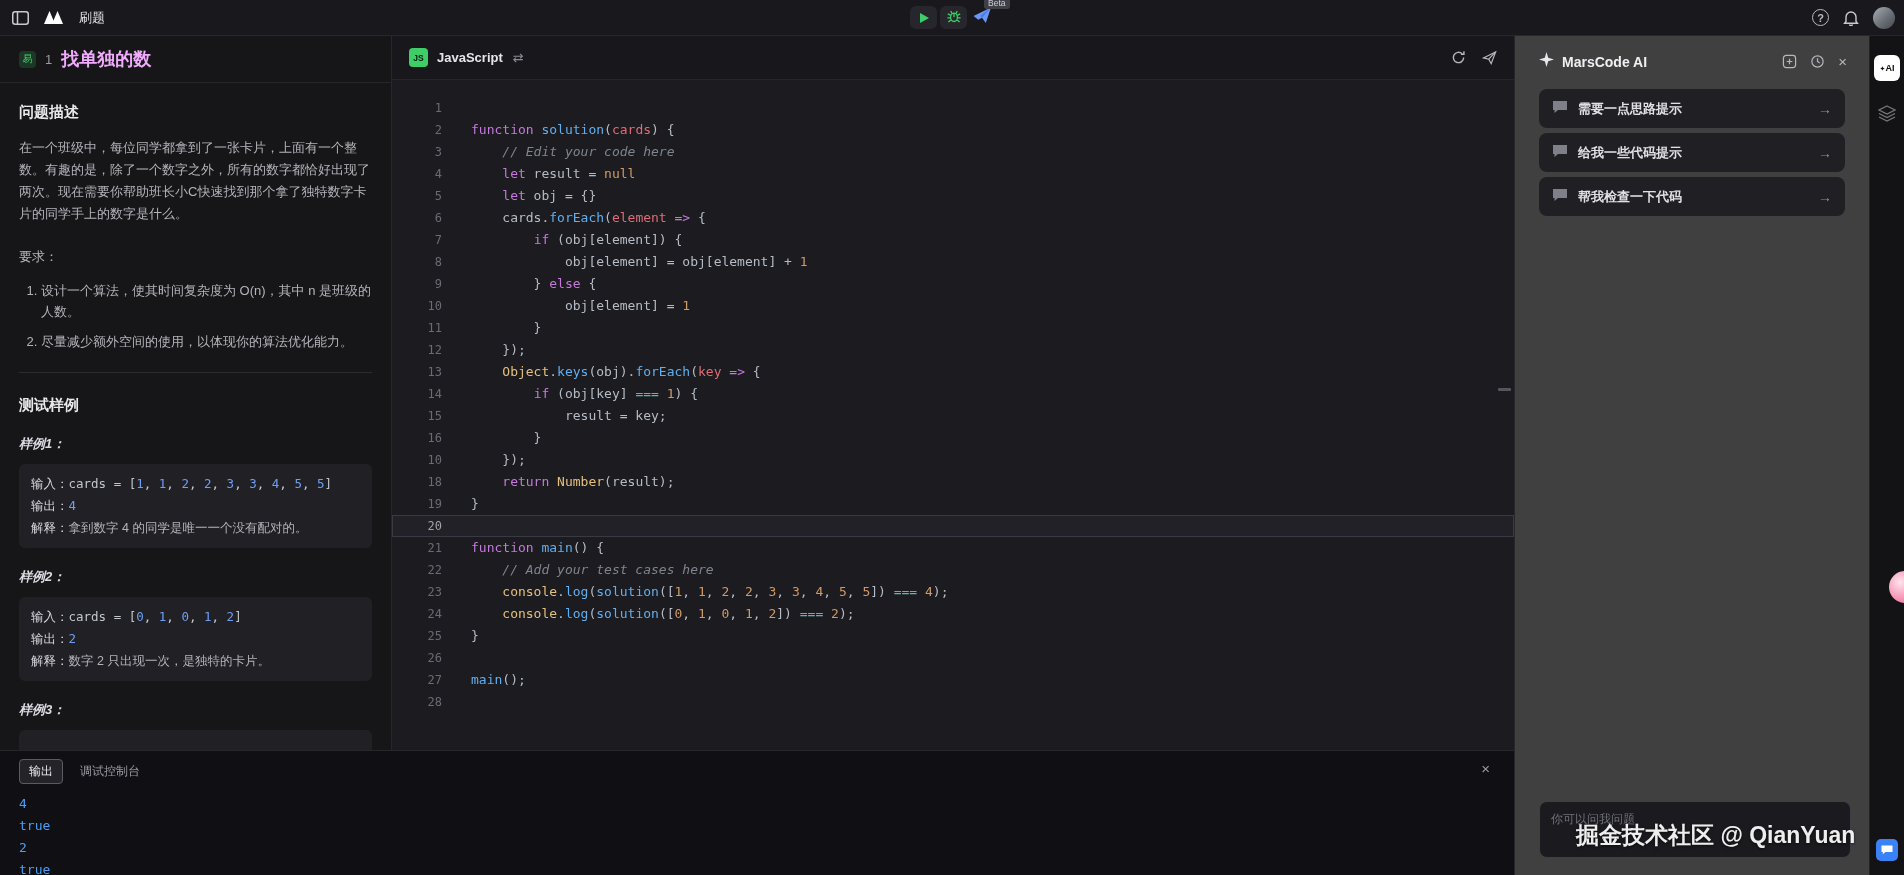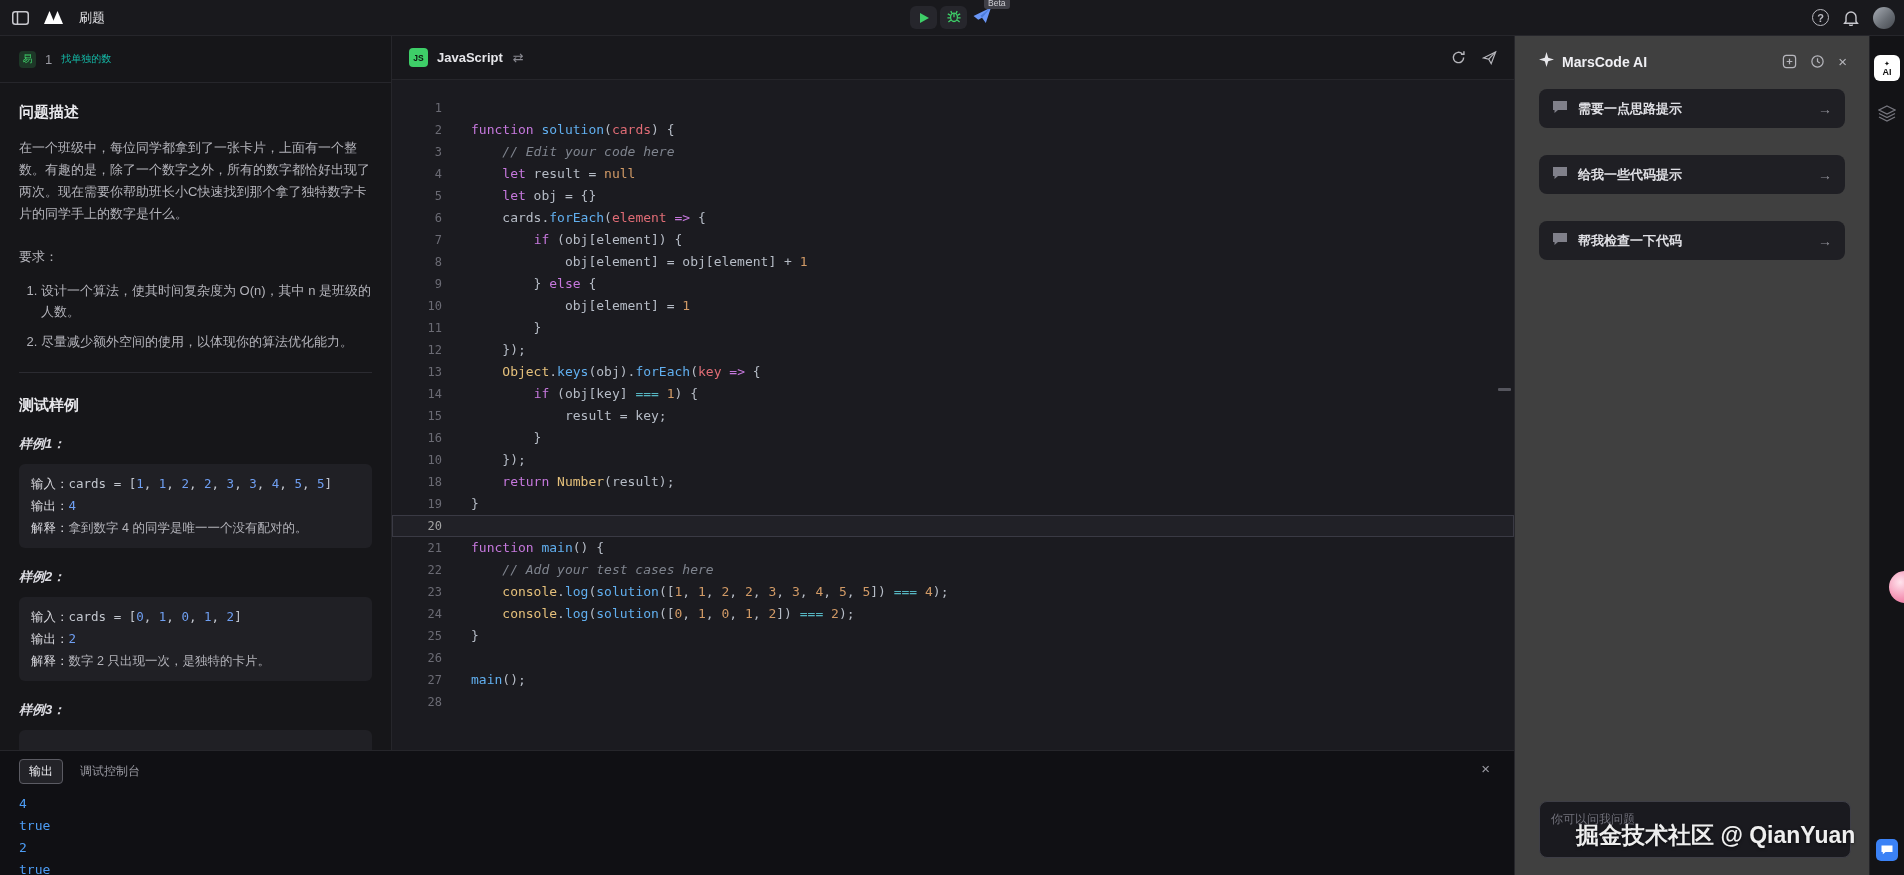--- a/index.html
+++ b/index.html
@@ -17,21 +17,21 @@
   .beta-pill{position:absolute;top:-9px;left:14px;background:#3f3f47;color:#cfcfd5;font-size:8.5px;padding:1px 4px;border-radius:3px;line-height:10px;}
   .tb-right{position:absolute;right:9px;display:flex;align-items:center;gap:14px;}
   .help-circle{width:17px;height:17px;border:1.4px solid #b9b9c0;border-radius:50%;color:#b9b9c0;font-size:11px;display:flex;align-items:center;justify-content:center;font-weight:700;cursor:pointer;}
   .avatar{width:22px;height:22px;border-radius:50%;background:linear-gradient(135deg,#a8adb5 0%,#6b7077 55%,#45494f 100%);cursor:pointer;}
 
   
   .leftpanel{position:absolute;left:0;top:36px;width:392px;height:714px;background:#161619;border-right:1px solid #26262b;overflow:hidden;}
   .lp-header{height:47px;display:flex;align-items:center;gap:9px;padding:0 19px;border-bottom:1px solid #26262b;}
   .diff-badge{min-width:17px;height:17px;border-radius:4px;background:rgba(62,206,104,.18);color:#3ece68;font-size:10px;display:flex;align-items:center;justify-content:center;padding:0 2px;}
   .prob-index{color:#9a9aa2;font-size:13px;}
-  .prob-title{color:#14b8a6;font-size:10px;font-weight:400;}
+  .prob-title{color:#f0abfc;font-size:18px;font-weight:700;}
   .lp-body{padding:20px 19px 0;}
   .h-section{font-size:15px;font-weight:700;color:#e9e9ed;}
   .desc{margin-top:15px;font-size:13px;line-height:22px;color:#b3b3ba;}
   .req-label{margin-top:23px;font-size:13px;color:#b3b3ba;}
   .req-list{margin:14px 0 0 22px;font-size:13px;line-height:21px;color:#b3b3ba;}
   .req-list li{margin-bottom:9px;}
   .divider{border:none;border-top:1px solid #2b2b31;margin:20px 0 0;}
   .h-samples{margin-top:23px;}
   .sample-label{margin-top:20px;font-size:13px;font-weight:700;font-style:italic;color:#dcdce2;}
   .sample-block{margin-top:11px;background:#202025;border-radius:6px;padding:9px 12px;font-size:12.5px;line-height:22px;}
@@ -67,30 +67,30 @@
   .bp-close{position:absolute;right:24px;top:10px;color:#9a9aa2;font-size:15px;cursor:pointer;line-height:15px;}
   .console-out{padding:9px 0 0 19px;font-family:"DejaVu Sans Mono",monospace;font-size:13px;line-height:22px;color:#4d9df5;}
 
   
   .aipanel{position:absolute;left:1514px;top:36px;width:355px;height:839px;background:#404040;border-left:1px solid #26262b;}
   .ai-header{display:flex;align-items:center;padding:16px 22px 0 24px;}
   .ai-title{margin-left:8px;font-size:14px;font-weight:700;color:#f0f0f4;}
   .ai-hicons{margin-left:auto;display:flex;gap:13px;align-items:center;color:#b6b6bc;}
   .ai-hicons .x{font-size:15px;cursor:pointer;line-height:14px;}
   .ai-greet{margin:58px 24px 0;font-size:17px;font-weight:700;color:#ffffff;line-height:27px;}
-  .ai-cards{margin:18px 24px 0;display:flex;flex-direction:column;gap:27px;}
+  .ai-cards{margin:18px 24px 0;display:flex;flex-direction:column;gap:5px;}
   .ai-card{height:39px;background:#1f1f24;border-radius:8px;display:flex;align-items:center;padding:0 13px;gap:10px;cursor:pointer;}
   .ai-card-label{font-size:13px;font-weight:600;color:#e0e0e5;}
   .ai-card-arrow{margin-left:auto;color:#8f8f97;font-size:14px;}
   .ai-input{position:absolute;left:24px;right:18px;bottom:17px;height:57px;background:#1a1a1f;border:1px solid #3e3e46;border-radius:8px;padding:9px 11px;font-size:12px;color:#d0d0d6;resize:none;outline:none;font-family:"Liberation Sans","DejaVu Sans",sans-serif;}
   .ai-input::placeholder{color:#70707a;}
 
   
   .rightstrip{position:absolute;left:1869px;top:36px;width:35px;height:839px;background:#131316;border-left:1px solid #232327;display:flex;flex-direction:column;align-items:center;}
-  .ai-badge{margin-top:19px;width:26px;height:26px;background:#ffffff;border-radius:6px;display:flex;flex-direction:column;align-items:center;justify-content:center;cursor:pointer;}
+  .ai-badge{margin-top:19px;width:26px;height:26px;background:#ffffff;border-radius:6px;display:flex;flex-direction:row;align-items:center;justify-content:center;cursor:pointer;}
   .ai-badge .spark{font-size:7px;line-height:7px;color:#111;}
   .ai-badge .txt{font-size:9px;font-weight:800;color:#111;line-height:10px;}
   .strip-icon{margin-top:24px;cursor:pointer;}
   .float-pink{position:absolute;left:19px;top:535px;width:32px;height:32px;border-radius:50%;background:radial-gradient(circle at 35% 35%,#ffe3ec,#f48fb1 60%,#ec6fa0);cursor:pointer;}
   .feedback-btn{margin-top:auto;margin-bottom:14px;width:22px;height:22px;border-radius:5px;background:#3b82f6;display:flex;align-items:center;justify-content:center;cursor:pointer;}
 
   .watermark{position:absolute;left:1576px;top:820px;font-size:23px;font-weight:600;color:rgba(255,255,255,.93);text-shadow:0 1px 3px rgba(0,0,0,.55);z-index:50;white-space:nowrap;pointer-events:none;}
 </style>
 </head>
 <body>

